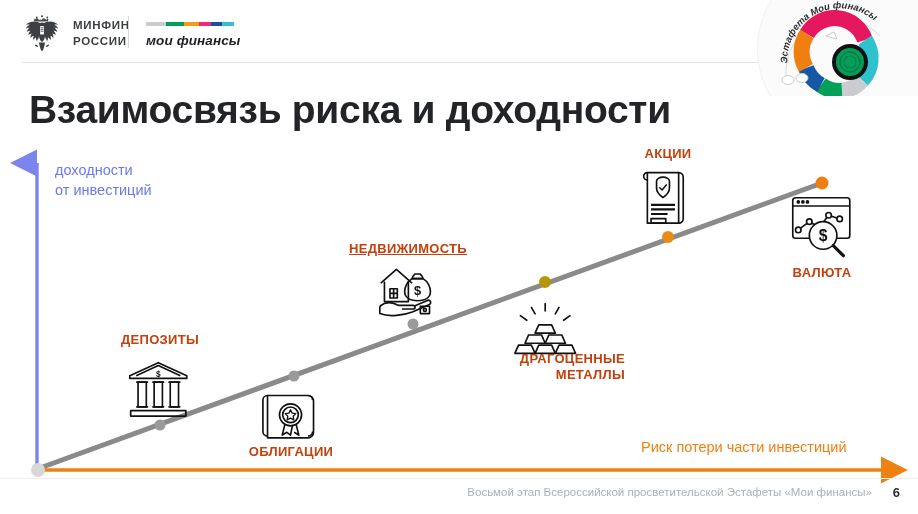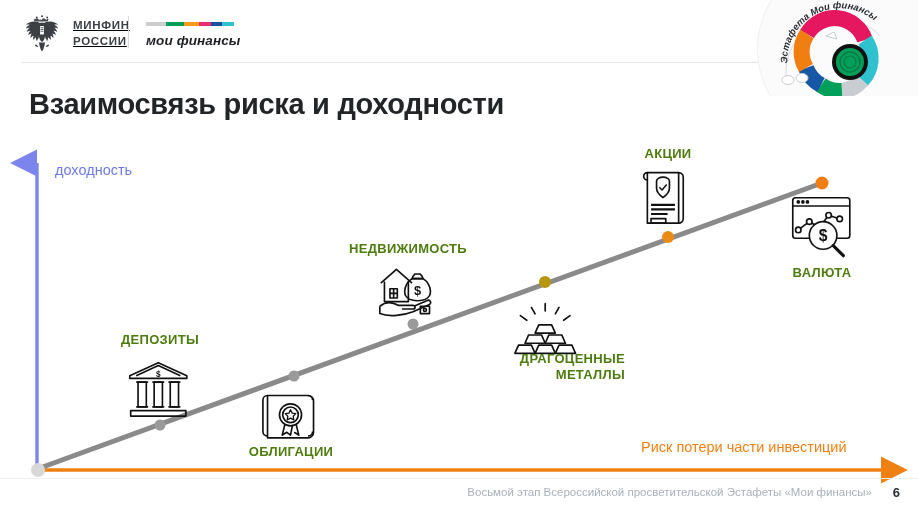--- a/index.html
+++ b/index.html
@@ -8,46 +8,46 @@
     background:#ffffff;
     font-family:"Liberation Sans","DejaVu Sans",sans-serif;
     overflow:hidden;
     position:relative;
   }
   .slide{position:relative;width:918px;height:514px;overflow:hidden;background:#fff;}
 
   
   .header{position:absolute;left:0;top:0;width:918px;height:62px;background:#fff;}
   .header-rule{position:absolute;left:22px;top:62px;width:770px;height:1px;background:#e3e5e8;}
-  .logo-minfin{position:absolute;left:20px;top:13px;display:flex;align-items:center;gap:9px;text-decoration:underline;}
+  .logo-minfin{position:absolute;left:20px;top:13px;display:flex;align-items:center;gap:9px;}
   .emblem{width:44px;height:42px;display:block;}
   .minfin-text{font-size:11.5px;font-weight:700;letter-spacing:.7px;color:#3c3f44;line-height:1.35;}
   .minfin-text div{white-space:nowrap;}
   .logo-divider{position:absolute;left:128px;top:16px;width:1px;height:32px;background:#d6d9dd;}
   .logo-mf{position:absolute;left:146px;top:22px;}
   .mf-bars{display:flex;height:4px;width:88px;margin-bottom:7px;}
   .mf-bars i{display:block;height:4px;}
   .mf-word{font-size:13.5px;font-weight:700;color:#1d1f23;letter-spacing:.1px;white-space:nowrap;font-style:italic;}
 
   
   .badge-wrap{position:absolute;right:0;top:0;width:168px;height:96px;overflow:hidden;}
   .badge-bg{position:absolute;right:-22px;top:-42px;width:182px;height:182px;border-radius:50%;
             background:#fbfbfb;box-shadow:0 0 0 1px #f0f0f0;}
   .badge-svg{position:absolute;right:4px;top:-4px;}
 
   
-  .title{position:absolute;left:29px;top:88px;font-size:29px;font-weight:800;color:#222427;
+  .title{position:absolute;left:29px;top:88px;font-size:39px;font-weight:800;color:#222427;
          letter-spacing:-.3px;white-space:nowrap;}
 
   
   .chart{position:absolute;left:0;top:0;width:918px;height:514px;pointer-events:none;}
   .axis-y-label{position:absolute;left:55px;top:160px;color:#6c79e8;font-size:14.5px;line-height:20px;font-weight:400;}
   .axis-x-label{position:absolute;left:641px;top:439px;color:#ef8013;font-size:14.5px;font-weight:400;white-space:nowrap;text-align:right;}
 
-  .node-label{position:absolute;font-size:13px;font-weight:700;color:#4d7c0f;letter-spacing:.3px;
+  .node-label{position:absolute;font-size:13px;font-weight:700;color:#c2410c;letter-spacing:.3px;
               text-align:center;line-height:16px;white-space:pre-line;}
 
   
   .footer-rule{position:absolute;left:0;top:478px;width:918px;height:1px;background:#eceef0;}
   .footer-text{position:absolute;right:46px;top:486px;font-size:11.5px;color:#a9b0ba;white-space:nowrap;}
   .footer-page{position:absolute;right:18px;top:485px;font-size:13px;font-weight:700;color:#2b2e33;}
 </style>
 </head>
 <body>
 
@@ -232,27 +232,28 @@
       <circle cx="32" cy="35" r="3" fill="#fff"></circle>
       <circle cx="42" cy="22" r="3" fill="#fff"></circle>
       <circle cx="54" cy="26" r="3" fill="#fff"></circle>
       <circle cx="36" cy="44" r="15" fill="#fff"></circle>
       <text x="36" y="50" font-family="'Liberation Sans',sans-serif" font-size="17" font-weight="700" fill="#111" stroke="none" text-anchor="middle">$</text>
       <path d="M47 55 l11 11" stroke-width="3.4" stroke-linecap="round"></path>
     </g>
   </svg>
 
   <div class="axis-y-label">
-    <div>доходность</div>
+    <div>доходности</div>
+    <div>от инвестиций</div>
   </div>
   <div class="axis-x-label">Риск потери части инвестиций</div>
 
   <div class="node-label" style="left:226px;top:444px;width:130px;">ОБЛИГАЦИИ</div>
   <div class="node-label" style="left:95px;top:332px;width:130px;">ДЕПОЗИТЫ</div>
-  <div class="node-label" style="left:325px;top:241px;width:166px;">НЕДВИЖИМОСТЬ</div>
+  <div class="node-label" style="left:325px;top:241px;width:166px;text-decoration:underline;">НЕДВИЖИМОСТЬ</div>
   <div class="node-label" style="left:465px;top:351px;width:160px;text-align:right;">ДРАГОЦЕННЫЕ
 МЕТАЛЛЫ</div>
   <div class="node-label" style="left:613px;top:146px;width:110px;">АКЦИИ</div>
   <div class="node-label" style="left:760px;top:265px;width:124px;">ВАЛЮТА</div>
 
   <div class="footer-rule"></div>
   <div class="footer-text">Восьмой этап Всероссийской просветительской Эстафеты «Мои финансы»</div>
   <div class="footer-page">6</div>
 </div>
 

